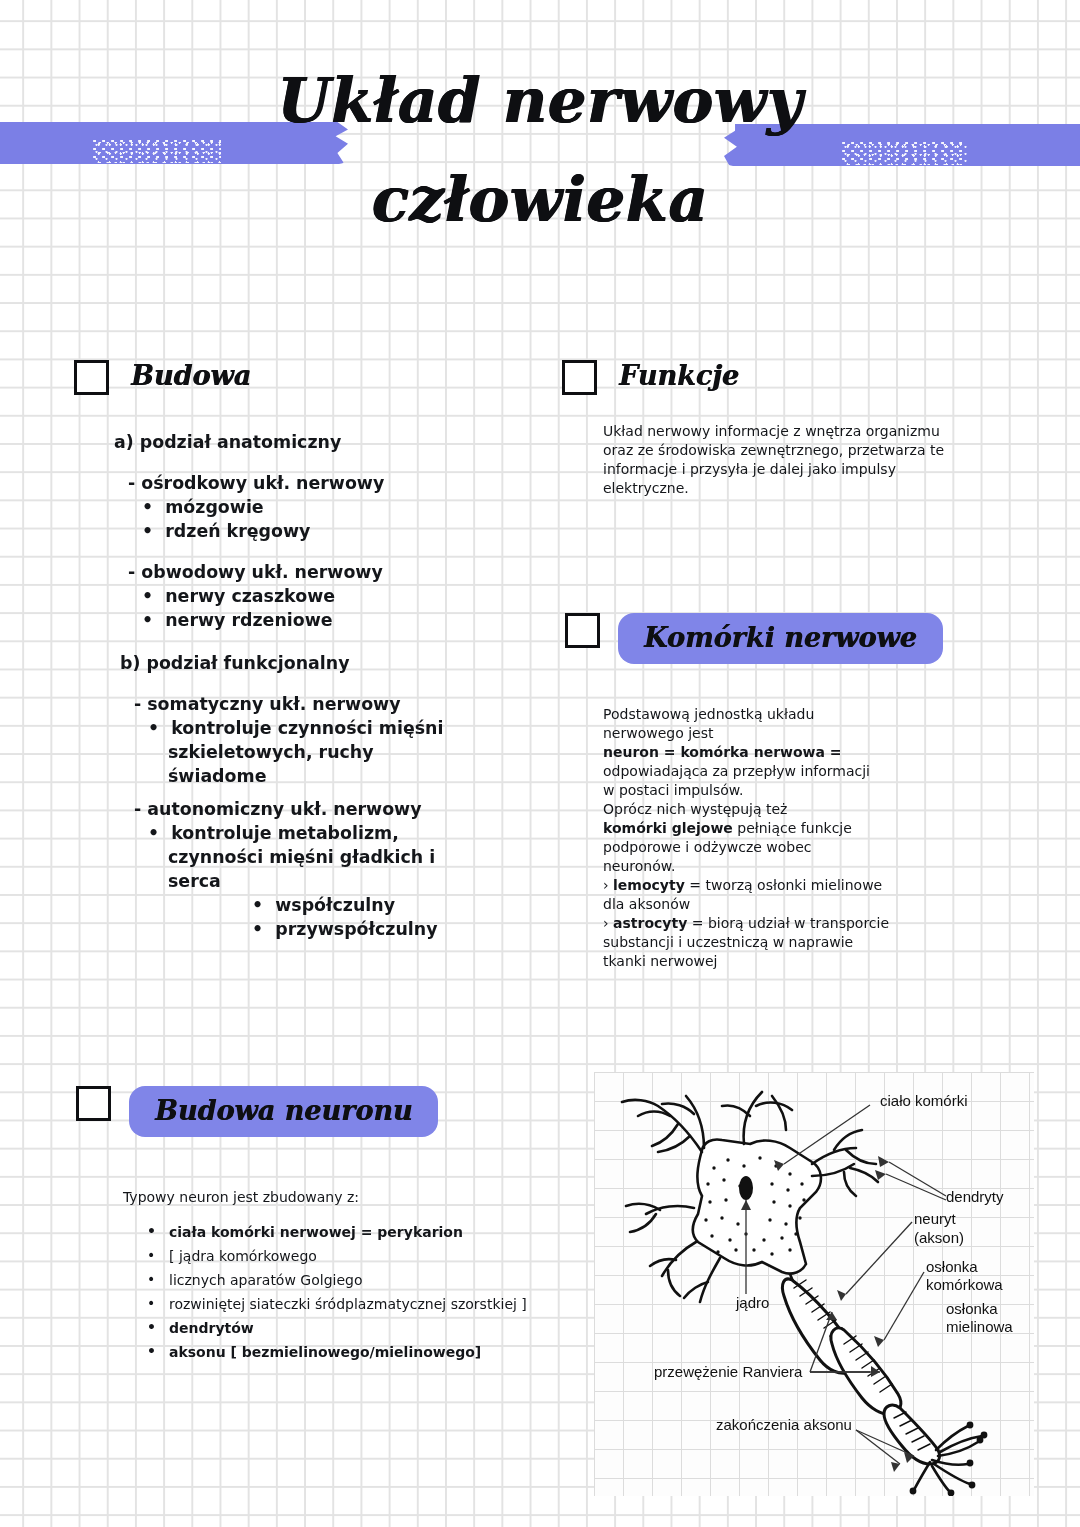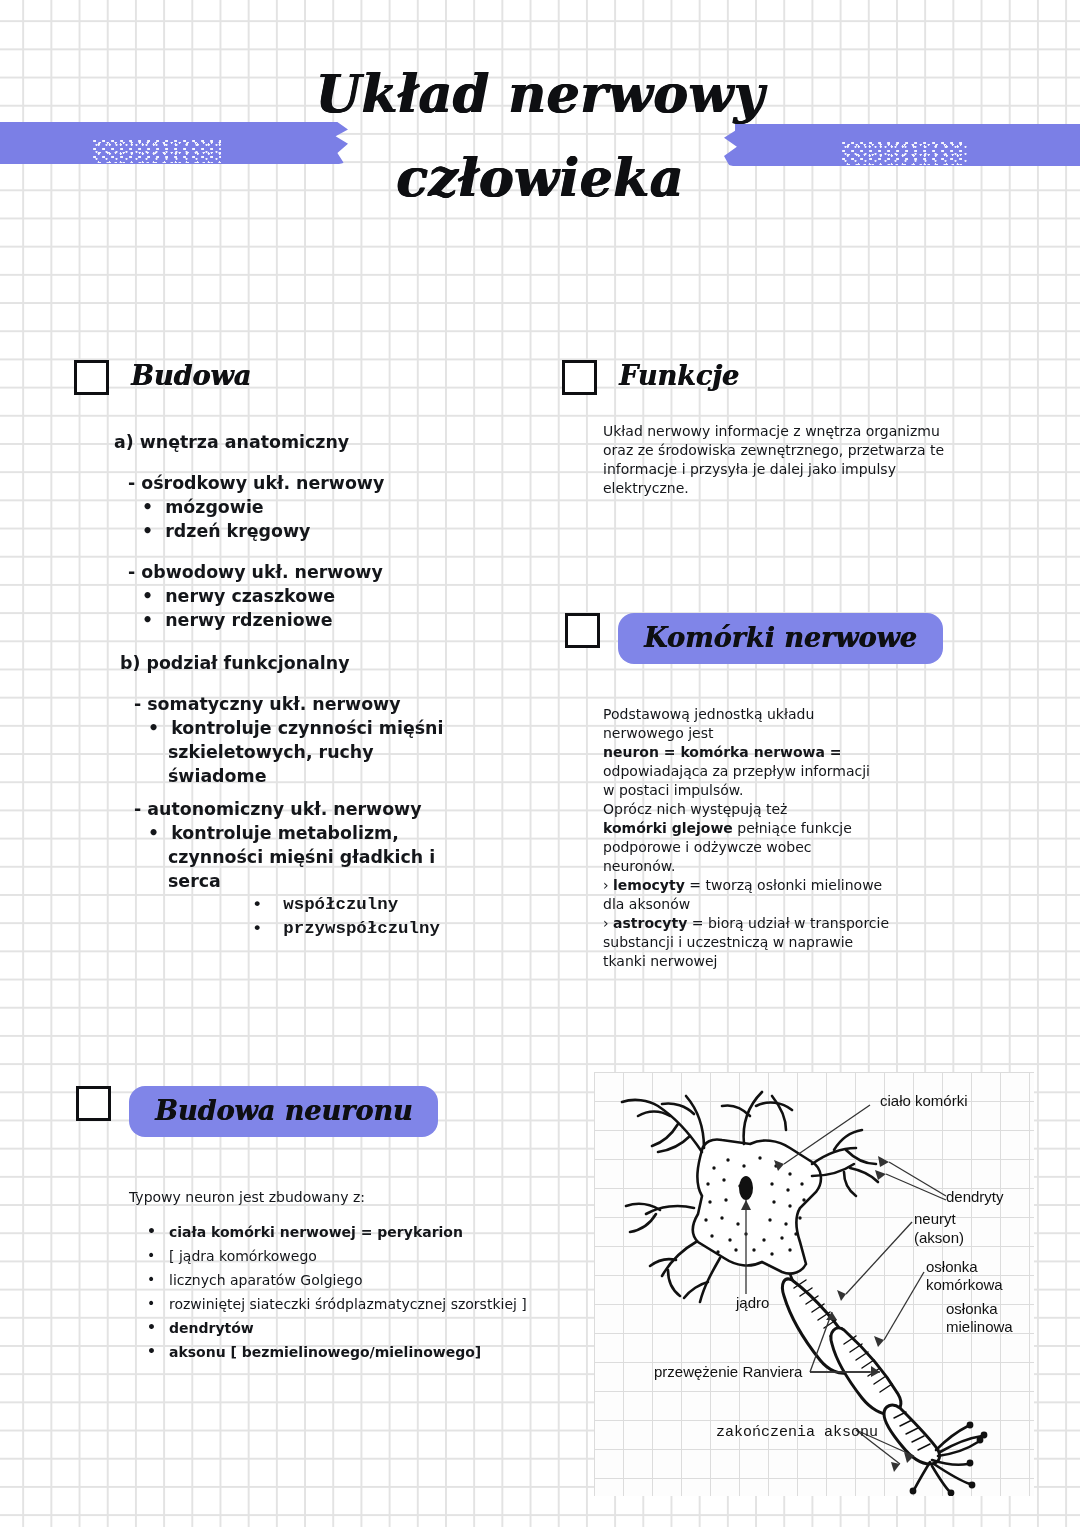--- a/index.html
+++ b/index.html
@@ -13,21 +13,21 @@
     background-position:-6px -8px;
     font-family:"DejaVu Sans", sans-serif;
     color:#14161a;
   }
 
   
   .title-wrap{position:absolute;left:0;top:52px;width:1080px;text-align:center;}
   .title-line{
     font-family:"DejaVu Serif", serif;
     font-weight:700;font-style:italic;
-    font-size:52px;letter-spacing:.5px;line-height:1.62;
+    font-size:61px;letter-spacing:.5px;line-height:1.62;
     color:#0e0f12;position:relative;z-index:5;
     text-shadow:0.8px 0 0 #0e0f12, -0.4px 0 0 #0e0f12;
   }
 
   
   .stroke{
     position:absolute;height:42px;background:#7b7fe6;z-index:1;
   }
   .stroke .speck{
     position:absolute;top:40%;height:58%;
@@ -68,21 +68,21 @@
   .badge .sec-title{margin-left:0;}
 
   
   .blk{position:absolute;font-size:17.4px;line-height:1.38;}
   .hv{font-weight:700;}
   .row{white-space:nowrap;}
   .gap{height:17px;}
   .gap-sm{height:9px;}
   .ind1{padding-left:14px;}
   .ind2{padding-left:28px;}
-  .ind3{padding-left:132px;font-family:Liberation Mono, monospace;}
+  .ind3{padding-left:132px;}
   .wrap{white-space:normal;}
 
   .para{position:absolute;font-size:14px;line-height:1.36;font-weight:400;}
   .para b{font-weight:700;}
 
   ul.blist{margin:16px;padding:0;list-style:none;}
   ul.blist li{position:relative;padding-left:30px;margin-bottom:5px;}
   ul.blist li:before{content:"•";position:absolute;left:8px;top:-1px;}
 
   
@@ -117,21 +117,21 @@
   <div class="title-line">Układ nerwowy</div>
   <div class="title-line">człowieka</div>
 </div>
 
 <div class="sec-head" style="left:74px;top:360px;">
   <div class="chkbox"></div>
   <div class="sec-title">Budowa</div>
 </div>
 
 <div class="blk hv" style="left:114px;top:430px;width:440px;">
-  <div class="row">a) wnętrza anatomiczny</div>
+  <div class="row">a) podział anatomiczny</div>
   <div class="gap"></div>
   <div class="row ind1">- ośrodkowy ukł. nerwowy</div>
   <div class="row ind2">•&nbsp;&nbsp;<span>mózgowie</span></div>
   <div class="row ind2">•&nbsp;&nbsp;<span>rdzeń kręgowy</span></div>
   <div class="gap"></div>
   <div class="row ind1">- obwodowy ukł. nerwowy</div>
   <div class="row ind2">•&nbsp;&nbsp;<span>nerwy czaszkowe</span></div>
   <div class="row ind2">•&nbsp;&nbsp;<span>nerwy rdzeniowe</span></div>
 </div>
 
@@ -184,21 +184,21 @@
 </div>
 
 <div class="sec-head" style="left:76px;top:1086px;">
   <div class="chkbox"></div>
   <div class="badge">
     <div class="sec-title">Budowa neuronu</div>
   </div>
 </div>
 
 <div class="para" style="left:123px;top:1188px;width:440px;">
-  <div style="margin-bottom:9px;margin-left:6px;">Typowy neuron jest zbudowany z:</div>
+  <div style="margin-bottom:9px;">Typowy neuron jest zbudowany z:</div>
   <ul class="blist">
     <li style="font-weight:700;">ciała komórki nerwowej = perykarion</li>
     <li>[ jądra komórkowego</li>
     <li>licznych aparatów Golgiego</li>
     <li>rozwiniętej siateczki śródplazmatycznej szorstkiej ]</li>
     <li style="font-weight:700;">dendrytów</li>
     <li style="font-weight:700;">aksonu [ bezmielinowego/mielinowego]</li>
   </ul>
 </div>
 
@@ -362,14 +362,14 @@
   <div class="dlabel" style="left:286px;top:20px;">ciało komórki</div>
   <div class="dlabel" style="left:352px;top:116px;">dendryty</div>
   <div class="dlabel" style="left:320px;top:138px;">neuryt</div>
   <div class="dlabel" style="left:320px;top:157px;">(akson)</div>
   <div class="dlabel" style="left:332px;top:186px;">osłonka</div>
   <div class="dlabel" style="left:332px;top:204px;">komórkowa</div>
   <div class="dlabel" style="left:352px;top:228px;">osłonka</div>
   <div class="dlabel" style="left:352px;top:246px;">mielinowa</div>
   <div class="dlabel" style="left:142px;top:222px;">jądro</div>
   <div class="dlabel" style="left:60px;top:291px;">przewężenie Ranviera</div>
-  <div class="dlabel" style="left:122px;top:352px;font-family:Liberation Mono, monospace;">zakończenia aksonu</div>
+  <div class="dlabel" style="left:122px;top:344px;">zakończenia aksonu</div>
 </div>
 
 </body></html>

